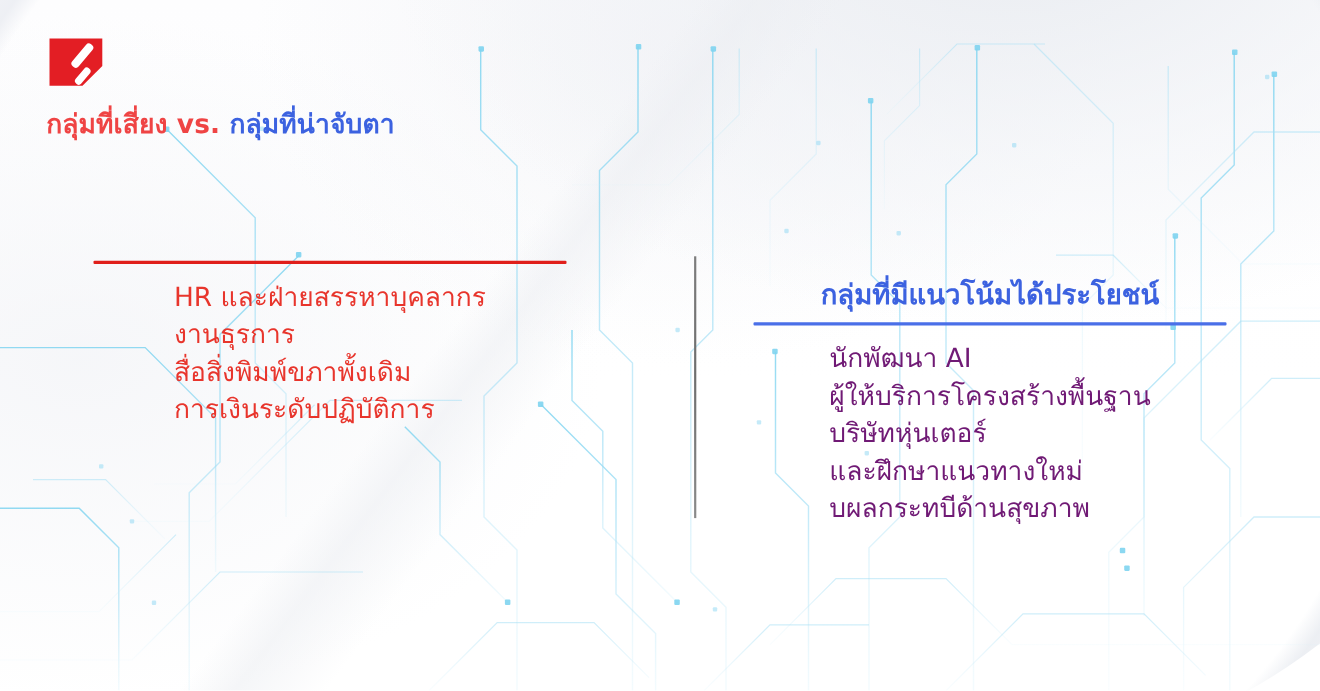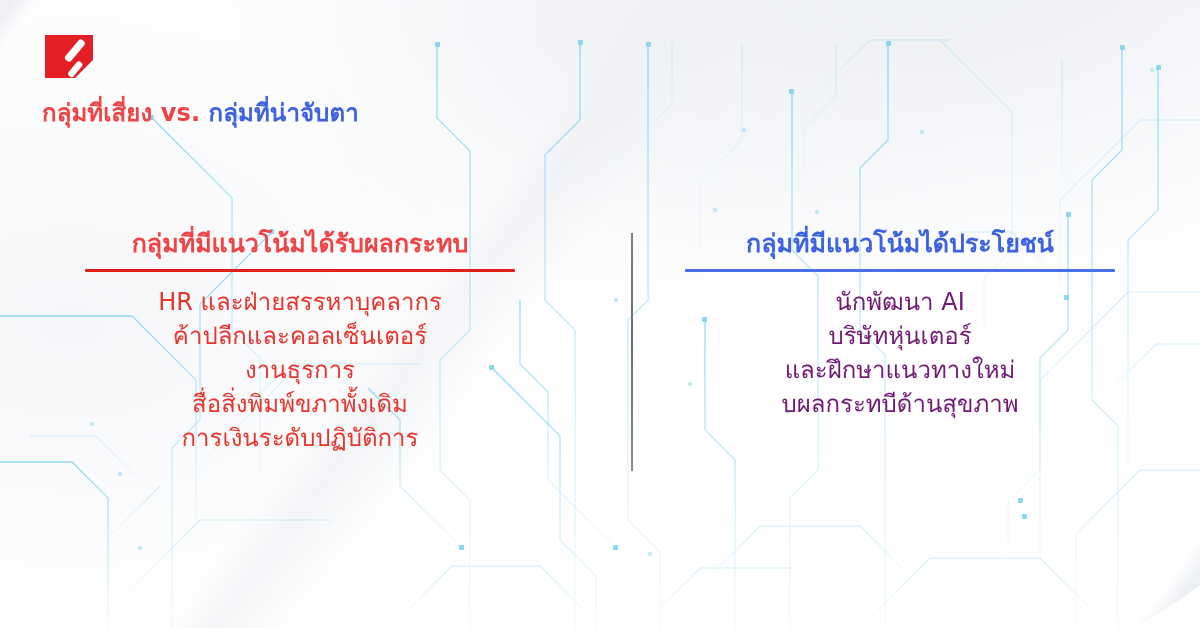--- a/index.html
+++ b/index.html
@@ -67,21 +67,21 @@
   }
   #brand-title {
     margin-top:16px;
     font-size:24px;
     font-weight:700;
     letter-spacing:.1px;
     line-height:1.25;
     white-space:nowrap;
   }
   .t-red  { color:#ef4444; }
-  .t-blue { color:#3C62E0; }
+  .t-blue { color:#3C62E0;margin-top:24px; }
 
   
   #columns {
     position:absolute;
     left:0; top:228px;
     width:1200px;
     display:flex;
     align-items:flex-start;
   }
   .col {
@@ -101,21 +101,20 @@
     height:3px;
     margin-top:9px;
     border-radius:1px;
   }
   .col-left  .col-rule { width:430px; background:#E01F1B; }
   .col-right .col-rule { width:430px; background:#4A6FE8; }
 
   .col-list {
     list-style:none;
     margin-top:13px;
-    text-align:center;
   }
   .col-list li {
     font-size:24px;
     line-height:1.42;
     white-space:nowrap;
     font-weight:400;
   }
   .col-left  .col-list li { color:#E8352C; }
   .col-right .col-list li { color:#701a75; }
 
@@ -252,36 +251,35 @@
 
     <div id="brand-title">
       <span class="t-red">กลุ่มที่เสี่ยง vs.</span>
       <span class="t-blue">กลุ่มที่น่าจับตา</span>
     </div>
   </div>
 
   <div id="columns">
 
     <div class="col col-left">
-      <div class="col-heading t-red">กลุ่มที่มีแนวโน้มได้รับผลกระทบ</div>
       <div class="col-rule"></div>
       <ul class="col-list">
         <li>HR และฝ่ายสรรหาบุคลากร</li>
-        <li>ค้าปลีกและคอลเซ็นเตอร์</li>
         <li>งานธุรการ</li>
         <li>สื่อสิ่งพิมพ์ขภาพั้งเดิม</li>
         <li>การเงินระดับปฏิบัติการ</li>
       </ul>
     </div>
 
     <div class="col col-right">
       <div class="col-heading t-blue">กลุ่มที่มีแนวโน้มได้ประโยชน์</div>
       <div class="col-rule"></div>
       <ul class="col-list">
         <li>นักพัฒนา AI</li>
+        <li>ผู้ให้บริการโครงสร้างพื้นฐาน</li>
         <li>บริษัทหุ่นเตอร์</li>
         <li>และฝึกษาแนวทางใหม่</li>
         <li>บผลกระทบีด้านสุขภาพ</li>
       </ul>
     </div>
   </div>
 
   <div id="divider"></div>
 
 </div>

